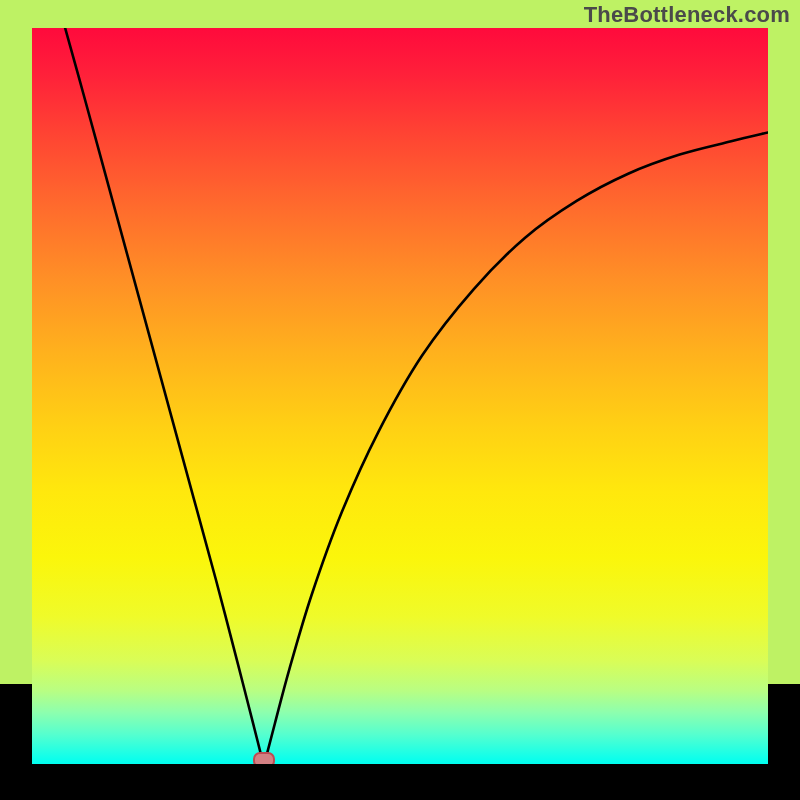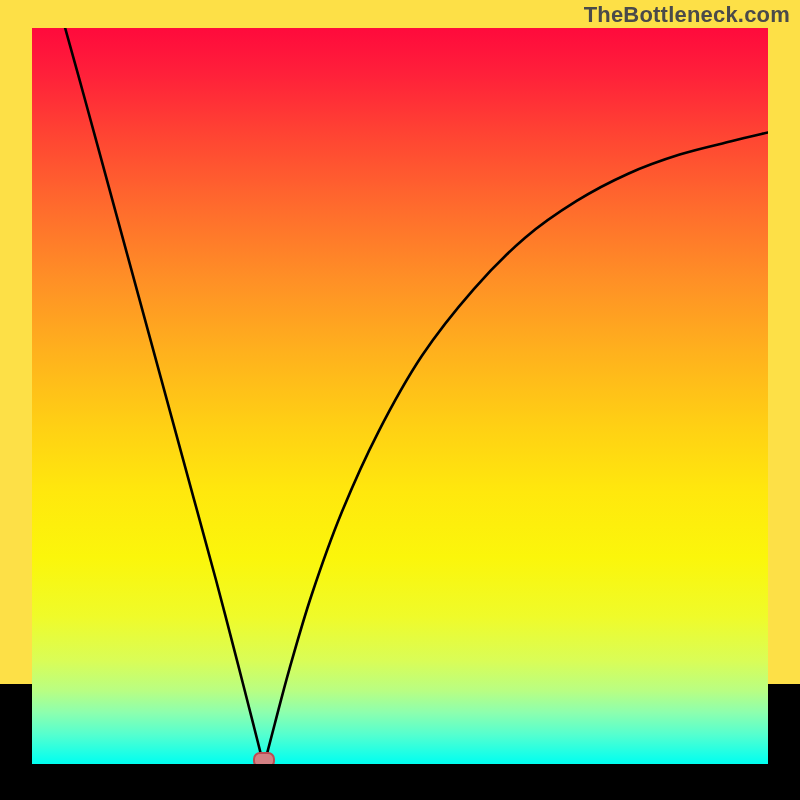--- a/index.html
+++ b/index.html
@@ -8,21 +8,21 @@
     width: 800px;
     height: 800px;
     background: #000;
     font-family: Arial, Helvetica, sans-serif;
     overflow: hidden;
   }
   .frame {
     position: relative;
     width: 800px;
     height: 684px;
-    background: #fde047;
+    background: #bef264;
   }
   .attribution {
     position: absolute;
     top: 2px;
     right: 10px;
     color: #4a4a4a;
     font-size: 22px;
     font-weight: 600;
     letter-spacing: 0.2px;
     z-index: 20;

